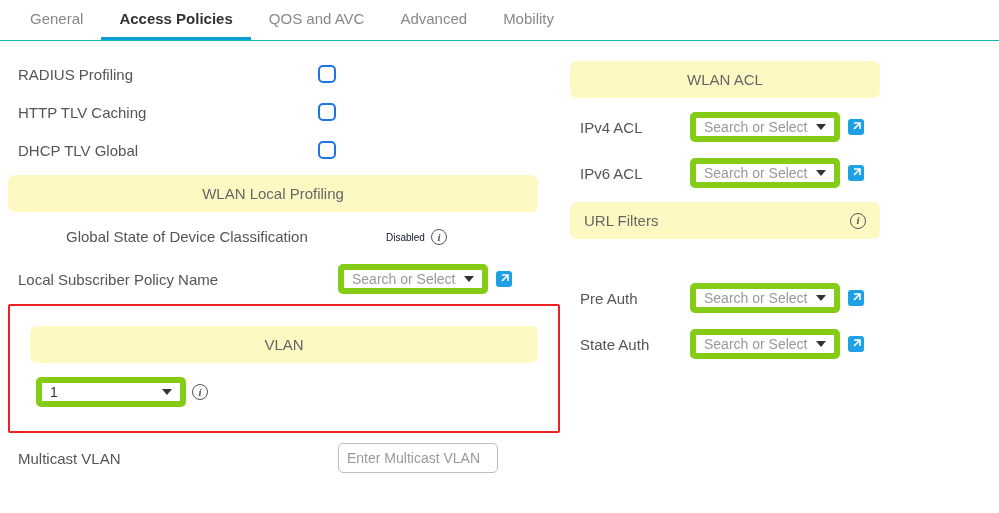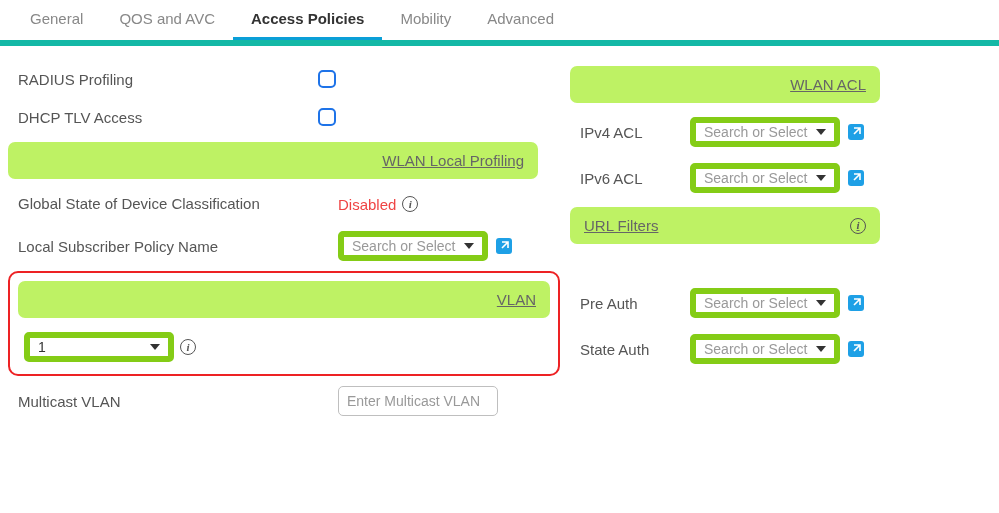--- a/index.html
+++ b/index.html
@@ -7,21 +7,21 @@
     margin: 0;
     padding: 0;
     font-family: -apple-system, BlinkMacSystemFont, "Segoe UI", Arial, sans-serif;
     font-size: 14px;
     color: #4a4a4a;
     background: #fff;
     width: 999px;
   }
   .tabs {
     display: flex;
-    border-bottom: 6px solid #14b8a6;
+    border-bottom: 1px solid #14b8a6;
     padding-left: 12px;
   }
   .tab {
     padding: 10px 18px 10px 18px;
     color: #888;
     cursor: pointer;
     border-bottom: 3px solid transparent;
     font-size: 15px;
   }
   .tab.active {
@@ -55,42 +55,41 @@
   .form-row .label-narrow {
     width: 110px;
     color: #555;
     font-size: 15px;
   }
   .form-row .control {
     display: flex;
     align-items: center;
   }
   .section-header {
-    background: #bef264;
+    background: #fef9c3;
     border-radius: 7px;
     padding: 10px 14px;
     color: #666;
     font-size: 15px;
     font-weight: 500;
     margin: 6px 0;
     display:flex;
     align-items:center;
-    justify-content: flex-end;
-    text-decoration: underline;
+    justify-content: center;
   }
   .checkbox-empty {
     width: 18px;
     height: 18px;
     border: 2px solid #1e73e8;
     border-radius: 5px;
     display: inline-block;
   }
   .status-disabled {
-    color: #ef4444;
-    font-size: 15px;
+    color: #0f172a;
+    font-size: 10px;
   }
   .select-box {
     position: relative;
     width: 150px;
     height: 30px;
     border: 6px solid #84cc16;
     border-radius: 5px;
     display: flex;
     align-items: center;
     padding: 0 8px;
@@ -141,63 +140,69 @@
     background: #1ea0e6;
     border-radius: 3px;
     margin-left: 8px;
     display: inline-flex;
     align-items: center;
     justify-content: center;
   }
   .ext-icon svg { display:block; }
   .highlight-box {
     border: 2.5px solid #ed2224;
-    border-radius: 10px;
+    border-radius: 2px;
     margin: 2px 0;
-    padding: 4px;
+    padding: 16px;
   }
   .left-col .section-header { width: 530px; }
   .right-col .section-header { width: 310px; }
 </style>
 </head>
 <body>
 
 <div class="tabs">
   <div class="tab">General</div>
+  <div class="tab active">Access Policies</div>
   <div class="tab">QOS and AVC</div>
-  <div class="tab active">Access Policies</div>
+  <div class="tab">Advanced</div>
   <div class="tab">Mobility</div>
-  <div class="tab">Advanced</div>
 </div>
 
 <div class="main">
 
   <div class="left-col">
 
     <div class="form-row">
       <div class="label">RADIUS Profiling</div>
       <div class="control">
         <span class="checkbox-empty"></span>
       </div>
     </div>
 
-
-    <div class="form-row">
-      <div class="label">DHCP TLV Access</div>
+    <div class="form-row">
+      <div class="label">HTTP TLV Caching</div>
+      <div class="control">
+        <span class="checkbox-empty"></span>
+      </div>
+    </div>
+
+    <div class="form-row">
+      <div class="label">DHCP TLV Global</div>
       <div class="control">
         <span class="checkbox-empty"></span>
       </div>
     </div>
 
     <div class="section-header">
       <span>WLAN Local Profiling</span>
     </div>
 
     <div class="form-row">
-      <div class="label" style="width:320px; line-height:1.3;">Global State of Device Classification</div>
+      <div class="label" style="width:320px; line-height:1.3;margin-left:48px;">Global State of Device Classification</div>
       <div class="control">
         <span class="status-disabled">Disabled</span>
         <span class="info-icon">i</span>
       </div>
     </div>
 
     <div class="form-row">
       <div class="label" style="width:320px;">Local Subscriber Policy Name</div>
       <div class="control">
         <div class="select-box">

